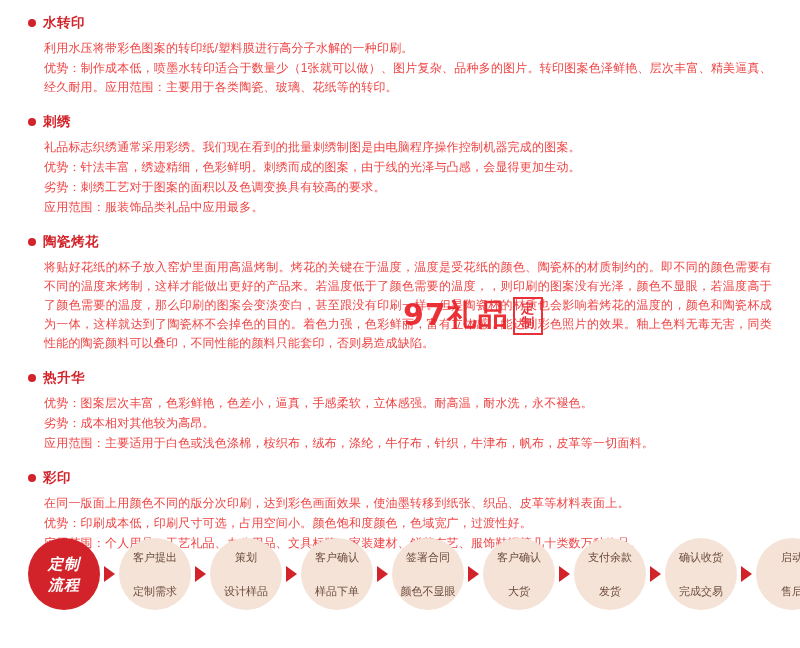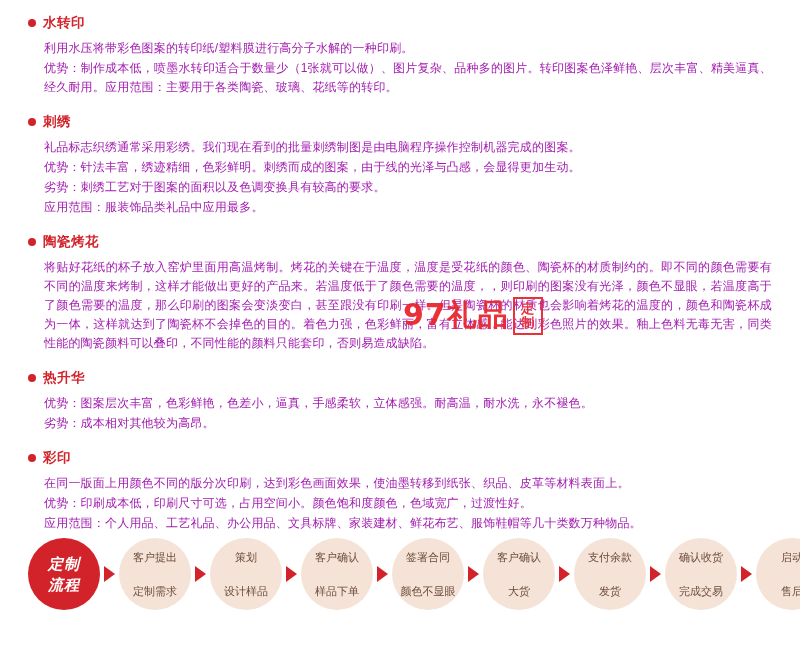--- a/index.html
+++ b/index.html
@@ -41,21 +41,21 @@
   }
   .sec-title {
     color: #d2232a;
     font-size: 13.5px;
     font-weight: bold;
     letter-spacing: 0.5px;
   }
   .para {
     font-size: 12px;
     line-height: 19px;
-    color: #a21caf;
+    color: #ef4444;
     margin: 0 0 1px 0;
     padding-left: 16px;
     text-align: justify;
     letter-spacing: 0.2px;
   }
   
   .watermark {
     position: absolute;
     left: 375px;
     top: 295px;
@@ -168,20 +168,21 @@
     <p class="para">将贴好花纸的杯子放入窑炉里面用高温烤制。烤花的关键在于温度，温度是受花纸的颜色、陶瓷杯的材质制约的。即不同的颜色需要有不同的温度来烤制，这样才能做出更好的产品来。若温度低于了颜色需要的温度，，则印刷的图案没有光泽，颜色不显眼，若温度高于了颜色需要的温度，那么印刷的图案会变淡变白，甚至跟没有印刷一样。但是陶瓷杯的材质也会影响着烤花的温度的，颜色和陶瓷杯成为一体，这样就达到了陶瓷杯不会掉色的目的。着色力强，色彩鲜丽，富有立体感，能达到彩色照片的效果。釉上色料无毒无害，同类性能的陶瓷颜料可以叠印，不同性能的颜料只能套印，否则易造成缺陷。</p>
   </div>
 
   <div class="section">
     <div class="sec-head">
       <span class="bullet"></span>
       <span class="sec-title">热升华</span>
     </div>
     <p class="para">优势：图案层次丰富，色彩鲜艳，色差小，逼真，手感柔软，立体感强。耐高温，耐水洗，永不褪色。</p>
     <p class="para">劣势：成本相对其他较为高昂。</p>
+    <p class="para">应用范围：主要适用于白色或浅色涤棉，桉织布，绒布，涤纶，牛仔布，针织，牛津布，帆布，皮革等一切面料。</p>
   </div>
 
   <div class="section">
     <div class="sec-head">
       <span class="bullet"></span>
       <span class="sec-title">彩印</span>
     </div>
     <p class="para">在同一版面上用颜色不同的版分次印刷，达到彩色画面效果，使油墨转移到纸张、织品、皮革等材料表面上。</p>
     <p class="para">优势：印刷成本低，印刷尺寸可选，占用空间小。颜色饱和度颜色，色域宽广，过渡性好。</p>
     <p class="para">应用范围：个人用品、工艺礼品、办公用品、文具标牌、家装建材、鲜花布艺、服饰鞋帽等几十类数万种物品。</p>

